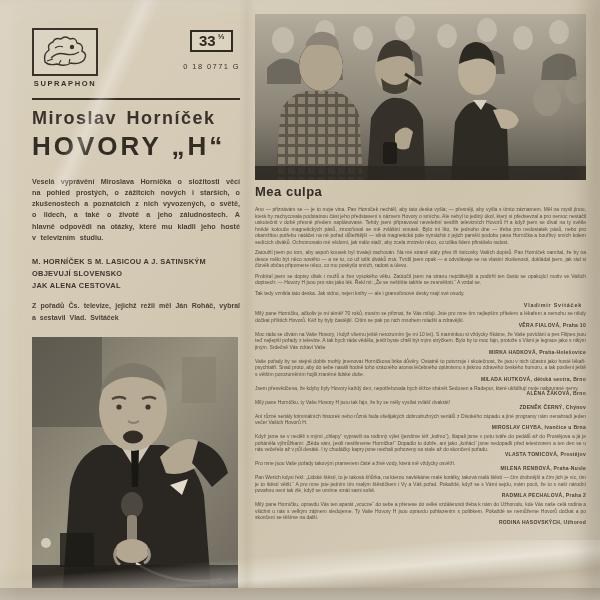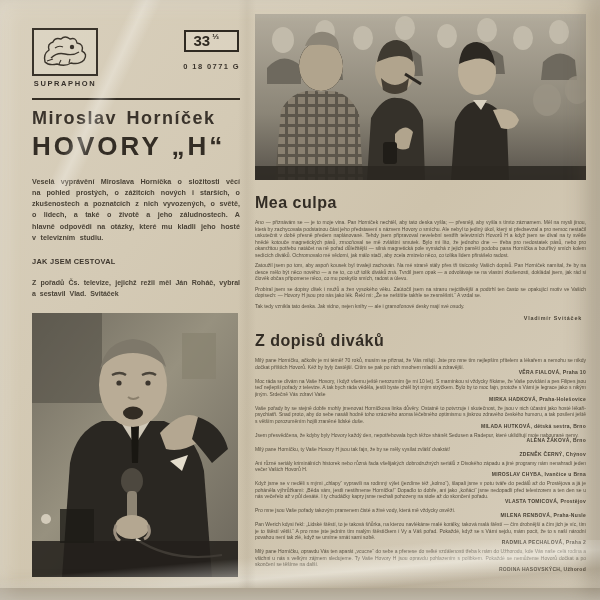--- a/index.html
+++ b/index.html
@@ -26,37 +26,37 @@
   .edge-bottom{position:absolute;left:0;right:0;bottom:0;height:12px;pointer-events:none;
     background:linear-gradient(#b9af9d,#d6cfc0);}
 
   
   .left-col{position:absolute;left:32px;top:28px;width:208px;}
   .header-row{display:flex;justify-content:space-between;align-items:flex-start;}
   .logo-block{text-align:center;}
   .logo-box{width:62px;height:44px;border:2px solid #39332a;display:flex;align-items:center;justify-content:center;background:rgba(255,255,250,.12);}
   .logo-name{font-size:7.5px;font-weight:bold;letter-spacing:1.6px;color:#36302a;margin-top:3px;}
   .speed-block{text-align:center;margin-top:2px;}
-  .speed-box{display:inline-flex;align-items:flex-start;border:2px solid #2f2a22;padding:1px 18px 2px 7px;background:rgba(255,255,250,.15);}
+  .speed-box{display:inline-flex;align-items:flex-start;border:2px solid #2f2a22;padding:1px 7px 2px 7px;background:rgba(255,255,250,.15);}
   .speed-number{font-size:15px;font-weight:bold;color:#2f2a22;line-height:1;}
   .speed-fraction{font-size:8px;font-weight:bold;color:#2f2a22;margin-left:2px;line-height:1.1;}
-  .catalog-number{font-size:7.5px;font-weight:bold;letter-spacing:1.4px;color:#3a342c;margin-top:10px;}
+  .catalog-number{font-size:7.5px;font-weight:normal;letter-spacing:1.4px;color:#3a342c;margin-top:10px;}
   .header-rule{border:none;border-top:2.5px solid #332d24;margin:10px 0 8px 0;width:100%;}
   .artist-name{font-size:18px;font-weight:bold;color:#3a332b;letter-spacing:1.5px;margin:2px 0 2px 0;word-spacing:3px;}
   .album-title{font-size:26px;font-weight:bold;color:#332d25;letter-spacing:3px;margin:0 0 14px 0;}
   .album-description{font-size:7.2px;font-weight:bold;color:#4a4337;line-height:1.55;text-align:justify;word-spacing:2.5px;margin:0 0 13px 0;}
   .track-list{list-style:none;margin:0 0 9px 0;padding:0;}
   .track-list li{font-size:7.4px;font-weight:bold;color:#3d362d;line-height:1.6;letter-spacing:.3px;}
   .production-credit{font-size:7px;font-weight:bold;color:#4a4337;line-height:1.6;text-align:justify;word-spacing:2px;margin:0 0 14px 0;}
   .portrait{width:206px;height:264px;display:block;}
 
   
   .right-col{position:absolute;left:255px;top:14px;width:331px;}
   .audience{width:331px;height:166px;display:block;}
-  .section-heading{font-size:16px;font-weight:bold;color:#332d25;margin:14px 0 7px 0;letter-spacing:.5px;}
+  .section-heading{font-size:13px;font-weight:bold;color:#332d25;margin:4px 0 7px 0;letter-spacing:.5px;}
   .small-text{font-size:5px;color:#544c3d;line-height:1.3;text-align:justify;margin:0 0 4px 0;}
   .signature{font-size:5.4px;font-weight:bold;color:#4a4337;text-align:right;margin:6px 4px 2px 0;letter-spacing:.8px;}
   .letters-heading{margin-top:11px;}
   .letters{max-height:232px;overflow:hidden;}
   .letter{margin-bottom:3px;}
   .letter-author{font-size:5px;font-weight:bold;color:#453e32;text-align:right;margin-top:-5.5px;letter-spacing:.3px;}
 </style>
 </head>
 <body>
 
@@ -88,21 +88,22 @@
     </div>
 
     <hr class="header-rule">
 
     <div class="artist-name">Miroslav Horníček</div>
     <div class="album-title">HOVORY „H“</div>
 
     <p class="album-description">Veselá vyprávění Miroslava Horníčka o složitosti věcí na pohled prostých, o zážitcích nových i starších, o zkušenostech a poznatcích z nich vyvozených, o světě, o lidech, a také o životě a jeho záludnostech. A hlavně odpovědi na otázky, které mu kladli jeho hosté v televizním studiu.</p>
 
     <ul class="track-list">
-      <li>JAK JSEM CESTOVAL</li>
+      <li>M. HORNÍČEK S M. LASICOU A J. SATINSKÝM OBJEVUJÍ SLOVENSKO</li>
+      <li>JAK ALENA CESTOVAL</li>
     </ul>
 
     <p class="production-credit">Z pořadů Čs. televize, jejichž režii měl Ján Roháč, vybral a sestavil Vlad. Svitáček</p>
 
     <svg class="portrait" viewBox="0 0 206 264" preserveAspectRatio="none">
       <defs>
         <linearGradient id="pbg" x1="0" y1="0" x2="1" y2="1">
           <stop offset="0" stop-color="#716c60"></stop>
             <stop offset="0.45" stop-color="#97917f"></stop>
             <stop offset="1" stop-color="#6b665b"></stop>
@@ -203,21 +204,20 @@
       <rect x="0" y="152" width="331" height="14" fill="#2a2721" opacity="0.85"></rect>
     </svg>
 
     <div class="section-heading">Mea culpa</div>
     <p class="small-text">Ano — přiznávám se — je to moje vina. Pan Horníček nechtěl, aby tato deska vyšla; — přesněji, aby vyšla s tímto záznamem. Měl na mysli jinou, která by zachycovala podstatnou část jeho představení s názvem Hovory o smíchu. Ale nebyl to jediný úkol, který si předsevzal a pro nemoc nestačil uskutečnit v době přesně předem naplánované. Tehdy jsem připravoval nevelební sestřih televizních Hovorů H a když jsem se díval na ty světle hnědé kotouče magnetických pásů, zmocňoval se mě zvláštní smutek. Bylo mi líto, že jednoho dne — třeba pro nedostatek pásů, nebo pro okamžitou potřebu natáčet na ně pořad důležitější — silná magnetická pole vymáchá z jejich pamětí podobu pana Horníčka a bouřlivý smích kolem sedících diváků. Ochromovalo mé vědomí, jak málo stačí, aby zcela zmizelo něco, co tolika lidem přinášelo radost.</p>
     <p class="small-text">Zatoužil jsem po tom, aby aspoň kousek byl trvaleji zachován. Na mé straně stály přes tři tisícovky Vašich dopisů. Pan Horníček namítal, že by na desce mělo být něco nového — a ne to, co už tolik diváků zná. Tvrdil jsem opak — a odvolávaje se na vlastní zkušenosti, dokládal jsem, jak rád si člověk občas připomene něco, co mu poskytlo smích, radost a úlevu.</p>
     <p class="small-text">Probíral jsem se dopisy dítek i mužů a žen vysokého věku. Zaútočil jsem na stranu nejcitlivější a podtrhl ten často se opakující motiv ve Vašich dopisech: — Hovory H jsou pro nás jako lék. Řekl mi: „Že se neštítíte takhle se zesměšnit.“ A vzdal se.</p>
     <p class="small-text">Tak tedy vznikla tato deska. Jak vidno, nejen knihy — ale i gramofonové desky mají své osudy.</p>
     <div class="signature">Vladimír Svitáček</div>
 
-    <div class="section-heading letters-heading">Z dopisů diváků</div>
     <div class="letters">
 
       <div class="letter">
         <p class="small-text">Milý pane Horníčku, ačkoliv je mi téměř 70 roků, musím se přiznat, že Vás miluji. Jste pro mne tím nejlepším přítelem a lékařem a nemohu se nikdy dočkat příštích Hovorů. Kéž by byly častější. Cítím se pak po nich mnohem mladší a zdravější.</p>
         <div class="letter-author">VĚRA FIALOVÁ, Praha 10</div>
       </div>
       <div class="letter">
         <p class="small-text">Moc ráda se dívám na Vaše Hovory, i když všemu ještě nerozumím (je mi 10 let). S maminkou si vždycky říkáme, že Vaše povídání a pes Filipes jsou teď nejlepší pořady z televize. A tak bych ráda věděla, jestli byste chtěl být mým strýčkem. Bylo by to moc fajn, protože s Vámi je legrace jako s nikým jiným. Srdečně Vás zdraví Vaše</p>
         <div class="letter-author">MIRKA HADKOVÁ, Praha-Holešovice</div>
       </div>

